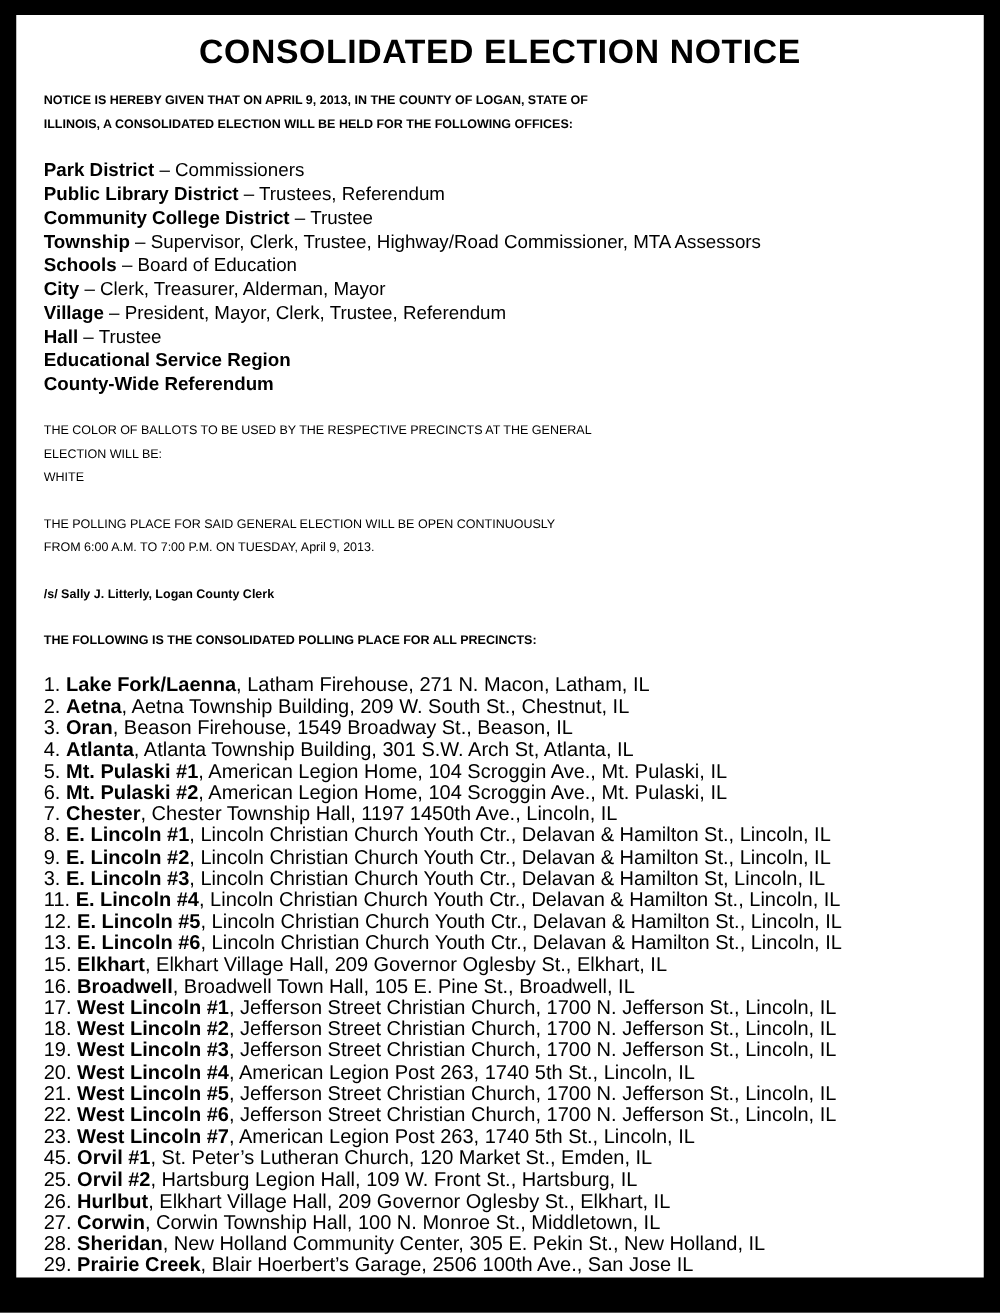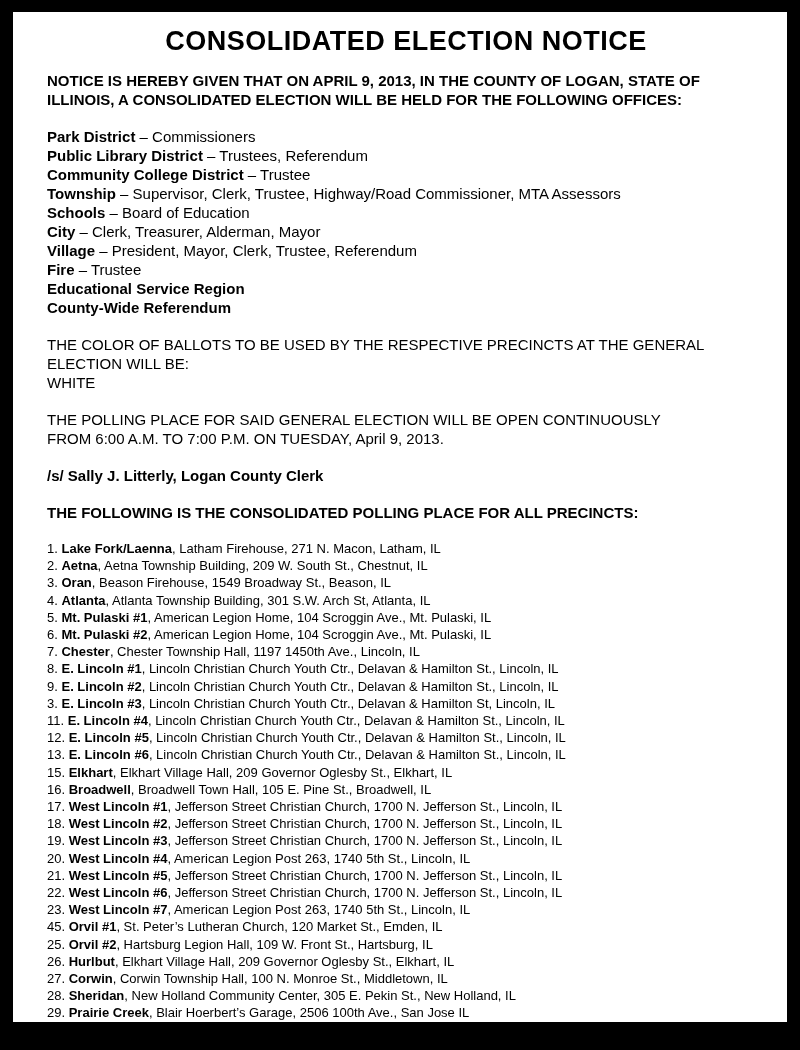--- a/index.html
+++ b/index.html
@@ -9,33 +9,33 @@
     width: 800px;
     height: 1050px;
     background: #ffffff;
     border: 13px solid #000;
     border-top-width: 12px;
     border-bottom-width: 28px;
     overflow: hidden;
     font-family: "Liberation Sans", "DejaVu Sans", sans-serif;
     color: #000;
   }
-  .content { padding: 8px 22px 0 34px; }
+  .content { padding: 8px 22px 0 22px; }
   .title {
     text-align: center;
     font-weight: bold;
     font-size: 27px;
     margin: 6px 0 14px 0;
     letter-spacing: 0.5px;
   }
-  .para { font-size: 15px; line-height: 19px; margin-bottom: 18px; }
+  .para { font-size: 10px; line-height: 19px; margin-bottom: 18px; }
   .bold { font-weight: bold; }
   .pre { white-space: pre-line; }
   .list { font-size: 15px; line-height: 19px; margin-bottom: 18px; }
-  .plist { font-size: 13px; line-height: 17.2px; margin-bottom: 0; }
+  .plist { font-size: 16px; line-height: 17.2px; margin-bottom: 0; }
   .line { white-space: nowrap; }
   .b { font-weight: bold; margin-top: 28px; }
 </style>
 </head>
 <body>
 
 <div class="page">
   <div class="content">
 
     <div class="title">CONSOLIDATED ELECTION NOTICE</div>
@@ -44,21 +44,21 @@
 ILLINOIS, A CONSOLIDATED ELECTION WILL BE HELD FOR THE FOLLOWING OFFICES:</div>
 
     <div class="list">
         <div class="line"><span class="b">Park District</span><span> – Commissioners</span></div>
         <div class="line"><span class="b">Public Library District</span><span> – Trustees, Referendum</span></div>
         <div class="line"><span class="b">Community College District</span><span> – Trustee</span></div>
         <div class="line"><span class="b">Township</span><span> – Supervisor, Clerk, Trustee, Highway/Road Commissioner, MTA Assessors</span></div>
         <div class="line"><span class="b">Schools</span><span> – Board of Education</span></div>
         <div class="line"><span class="b">City</span><span> – Clerk, Treasurer, Alderman, Mayor</span></div>
         <div class="line"><span class="b">Village</span><span> – President, Mayor, Clerk, Trustee, Referendum</span></div>
-        <div class="line"><span class="b">Fire</span><span> – Trustee</span></div>
+        <div class="line"><span class="b">Hall</span><span> – Trustee</span></div>
         <div class="line"><span class="b">Educational Service Region</span></div>
         <div class="line"><span class="b">County-Wide Referendum</span></div>
       </div>
 
     <div class="para pre">THE COLOR OF BALLOTS TO BE USED BY THE RESPECTIVE PRECINCTS AT THE GENERAL
 ELECTION WILL BE:
 WHITE</div>
 
     <div class="para pre">THE POLLING PLACE FOR SAID GENERAL ELECTION WILL BE OPEN CONTINUOUSLY
 FROM 6:00 A.M. TO 7:00 P.M. ON TUESDAY, April 9, 2013.</div>

